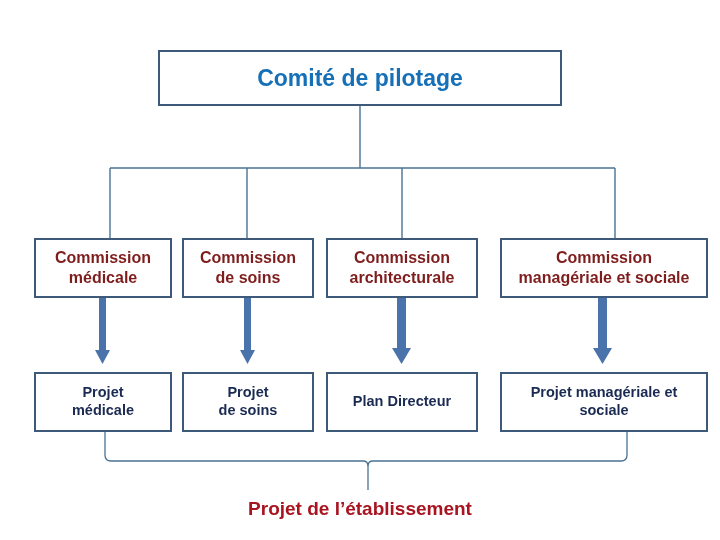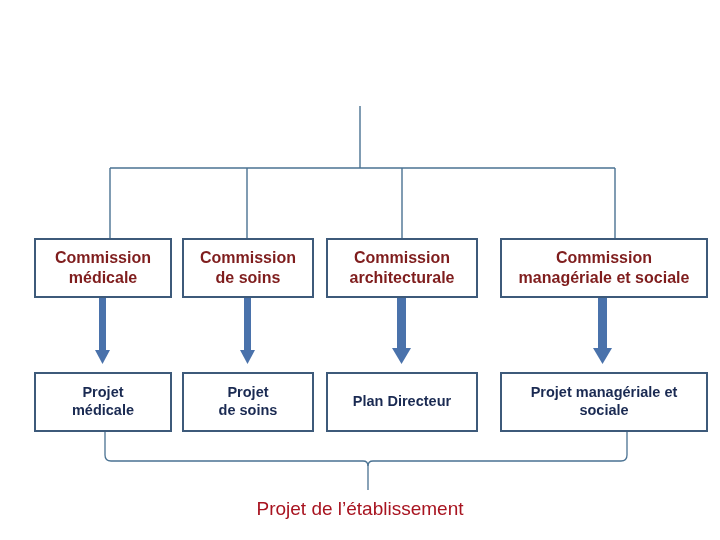--- a/index.html
+++ b/index.html
@@ -90,21 +90,21 @@
 
   
   .footer-label {
     position: absolute;
     left: 0;
     top: 498px;
     width: 720px;
     text-align: center;
     color: #a81420;
     font-size: 19px;
-    font-weight: normal;
+    font-weight: bold;
     z-index: 2;
   }
 </style>
 </head>
 <body>
 
 <div id="diagram">
 
   <svg id="connector-layer" viewBox="0 0 720 540" width="720" height="540" xmlns="http://www.w3.org/2000/svg">
 
@@ -135,20 +135,23 @@
         <path d="M 593 348 L 612 348 L 602.5 364 Z"></path>
       </g>
     </g>
 
     <g fill="none" stroke="#4a7292" stroke-width="1.3">
       <path d="M 105 432 L 105 455 Q 105 461 111 461 L 363 461 Q 368 461 368 466 L 368 490"></path>
       <path d="M 627 432 L 627 455 Q 627 461 621 461 L 373 461 Q 368 461 368 466"></path>
     </g>
   </svg>
 
+  <div class="node node-title">
+    <span class="node-text">Comité de pilotage</span>
+  </div>
 
   <div class="node node-commission col-1">
     <span class="node-text">Commission
 médicale</span>
   </div>
   <div class="node node-commission col-2">
     <span class="node-text">Commission
 de soins</span>
   </div>
   <div class="node node-commission col-3">

